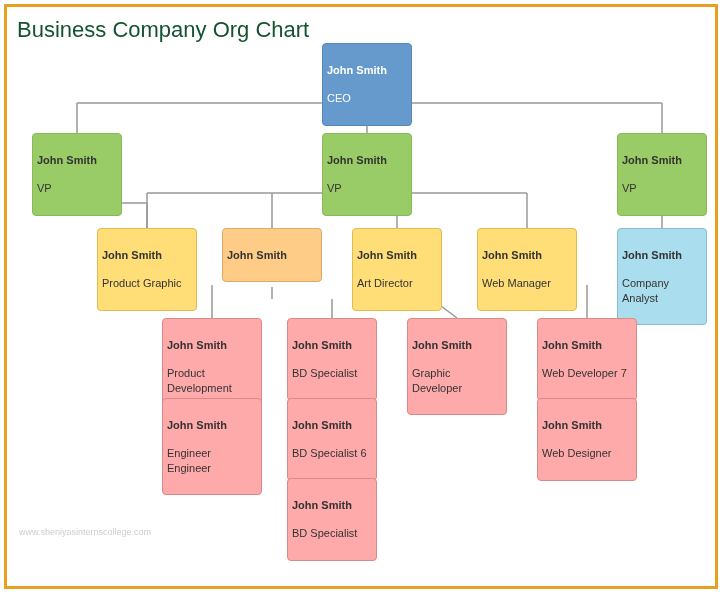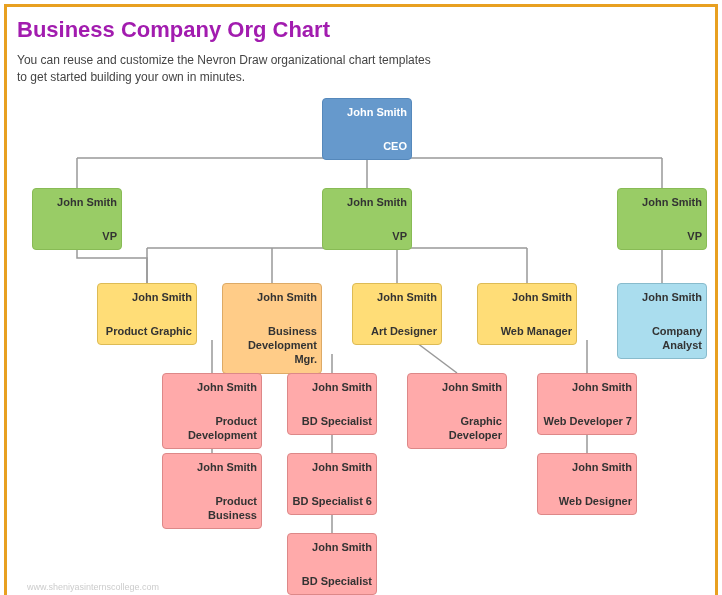--- a/index.html
+++ b/index.html
@@ -12,23 +12,23 @@
     .page {
       border: 3px solid #e8a020;
       margin: 4px;
       padding: 10px;
       background: #fff;
       min-height: 585px;
       position: relative;
     }
     .title {
       font-size: 22px;
-      font-weight: bold;
-      color: #a21caf;
-      margin-bottom: 9px;
+      font-weight: normal;
+      color: #14532d;
+      margin-bottom: 0;
     }
     .subtitle {
       font-size: 12px;
       color: #444;
       max-width: 420px;
       line-height: 1.4;
       margin-bottom: 12px;
     }
     .chart-area {
       position: relative;
@@ -40,25 +40,25 @@
       top: 0; left: 0;
       width: 100%;
       height: 100%;
       pointer-events: none;
       z-index: 0;
     }
     
     .box {
       position: absolute;
       border-radius: 4px;
-      text-align: right;
+      text-align: left;
       font-size: 11px;
       font-weight: bold;
       line-height: 1.3;
-      padding: 6px 4px;
+      padding: 19px 4px;
       z-index: 1;
     }
     .box-blue {
       background: #6699cc;
       color: #fff;
       border: 1px solid #5588bb;
     }
     .box-green {
       background: #99cc66;
       color: #333;
@@ -78,35 +78,34 @@
       background: #aaddee;
       color: #333;
       border: 1px solid #88bbcc;
     }
     .box-orange {
       background: #ffcc88;
       color: #333;
       border: 1px solid #ddaa66;
     }
     .box .name { font-weight: bold; }
-    .box .role { font-weight: bold; margin-top: 20px; }
+    .box .role { font-weight: normal; margin-top: 14px; }
     .watermark {
       position: absolute;
       bottom: 6px;
-      left: 10px;
+      left: 2px;
       font-size: 9px;
       color: #ccc;
     }
   </style>
 </head>
 <body>
 
 <div class="page">
   <div class="title">Business Company Org Chart</div>
-  <div class="subtitle">You can reuse and customize the Nevron Draw organizational chart templates to get started building your own in minutes.</div>
 
   <div class="chart-area" id="chart" style="height:500px;">
     <svg class="connectors-svg" id="svg-connectors">
         <line x1="350" y1="45" x2="350" y2="60" stroke="#999" stroke-width="1.5"></line>
         <line x1="60" y1="60" x2="645" y2="60" stroke="#999" stroke-width="1.5"></line>
         <line x1="60" y1="60" x2="60" y2="90" stroke="#999" stroke-width="1.5"></line>
         <line x1="350" y1="60" x2="350" y2="90" stroke="#999" stroke-width="1.5"></line>
         <line x1="645" y1="60" x2="645" y2="90" stroke="#999" stroke-width="1.5"></line>
         <line x1="350" y1="135" x2="350" y2="150" stroke="#999" stroke-width="1.5"></line>
         <line x1="130" y1="150" x2="510" y2="150" stroke="#999" stroke-width="1.5"></line>
@@ -152,46 +151,45 @@
       <div class="role">VP</div>
     </div>
 
     <div class="box box-yellow" style="width:100px;left:80px;top:185px;">
       <div class="name">John Smith</div>
       <div class="role">Product Graphic</div>
     </div>
 
     <div class="box box-orange" style="width:100px;left:205px;top:185px;">
       <div class="name">John Smith</div>
-      <div class="role">Business Development Mgr.</div>
     </div>
 
     <div class="box box-yellow" style="width:90px;left:335px;top:185px;">
       <div class="name">John Smith</div>
-      <div class="role">Art Designer</div>
+      <div class="role">Art Director</div>
     </div>
 
     <div class="box box-yellow" style="width:100px;left:460px;top:185px;">
       <div class="name">John Smith</div>
       <div class="role">Web Manager</div>
     </div>
 
     <div class="box box-lightblue" style="width:90px;left:600px;top:185px;">
       <div class="name">John Smith</div>
       <div class="role">Company Analyst</div>
     </div>
 
     <div class="box box-pink" style="width:100px;left:145px;top:275px;">
       <div class="name">John Smith</div>
       <div class="role">Product Development</div>
     </div>
 
     <div class="box box-pink" style="width:100px;left:145px;top:355px;">
       <div class="name">John Smith</div>
-      <div class="role">Product Business</div>
+      <div class="role">Engineer Engineer</div>
     </div>
 
     <div class="box box-pink" style="width:90px;left:270px;top:275px;">
       <div class="name">John Smith</div>
       <div class="role">BD Specialist</div>
     </div>
 
     <div class="box box-pink" style="width:90px;left:270px;top:355px;">
       <div class="name">John Smith</div>
       <div class="role">BD Specialist 6</div>

